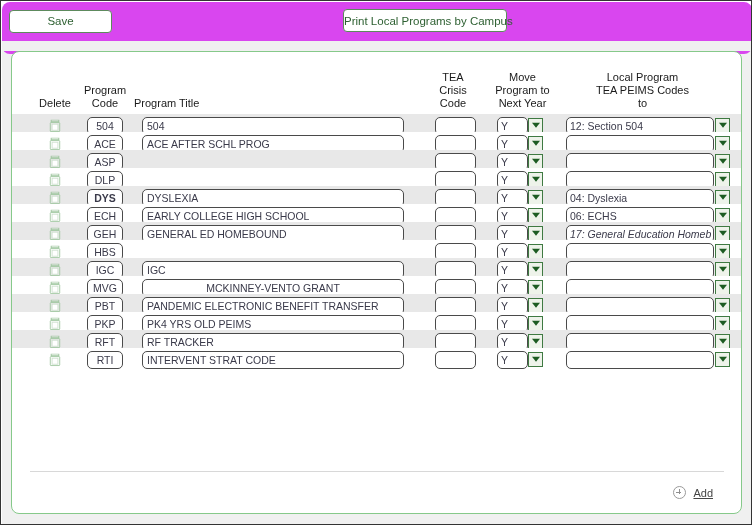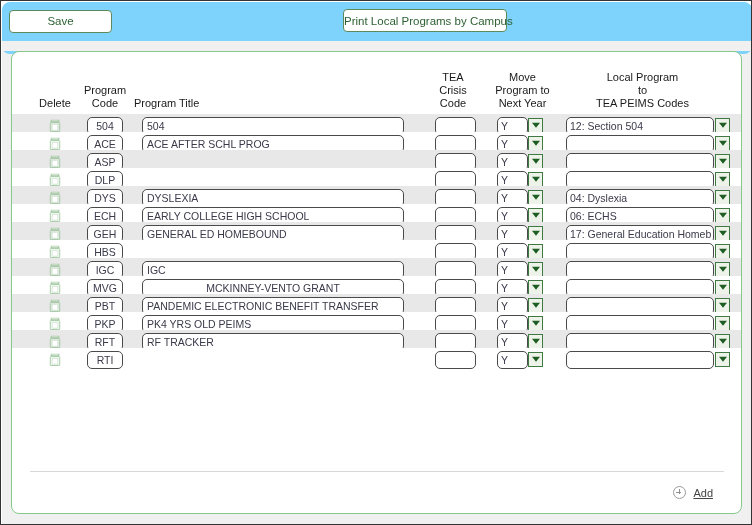--- a/index.html
+++ b/index.html
@@ -26,21 +26,21 @@
     background: #ffffff;
     overflow: hidden;
   }
 
   
   .toolbar {
     position: absolute;
     left: 1px; top: 1px;
     width: 750px;
     height: 52px;
-    background: #7dd3fc;
+    background: #d946ef;
     box-sizing: border-box;
     border-radius: 8px;
   }
   .btn {
     position: absolute;
     background: #ffffff;
     border: 1px solid #5d8a5d;
     border-radius: 4px;
     color: #2f6133;
     font-family: "Liberation Sans", sans-serif;
@@ -271,22 +271,22 @@
         </div>
 
         <div class="th" style="left:468px; width:85px;">
           <div>Move</div>
           <div>Program to</div>
           <div>Next Year</div>
         </div>
 
         <div class="th" style="left:543px; width:175px;">
           <div>Local Program</div>
+          <div>TEA PEIMS Codes</div>
           <div>to</div>
-          <div>TEA PEIMS Codes</div>
         </div>
       </div>
 
       <div id="rows-host">
           <div class="row odd">
             <div class="cell" style="left: 12px; width: 62px;">
               <span class="trash"><svg viewBox="0 0 14 15" width="12" height="13" aria-hidden="true">
                   <rect x="2.5" y="0.5" width="9" height="2" fill="none" stroke="#9cc49c"></rect>
                   <rect x="1.5" y="3.5" width="11" height="10.5" rx="0.8" fill="none" stroke="#9cc49c"></rect>
                   <rect x="3.6" y="5.4" width="6.8" height="7" fill="#ffffff" stroke="#cde0cd"></rect>
@@ -400,21 +400,21 @@
           </div>
           <div class="row odd">
             <div class="cell" style="left: 12px; width: 62px;">
               <span class="trash"><svg viewBox="0 0 14 15" width="12" height="13" aria-hidden="true">
                   <rect x="2.5" y="0.5" width="9" height="2" fill="none" stroke="#9cc49c"></rect>
                   <rect x="1.5" y="3.5" width="11" height="10.5" rx="0.8" fill="none" stroke="#9cc49c"></rect>
                   <rect x="3.6" y="5.4" width="6.8" height="7" fill="#ffffff" stroke="#cde0cd"></rect>
                 </svg></span>
             </div>
             <div class="cell" style="left: 62px; width: 62px;">
-              <input class="inp inp-code" value="DYS" style="left: 13px; width: 36px;">
+              <input class="inp inp-code" value="DYS" style="left: 13px; width: 36px; font-weight: bold;">
             </div>
             <div class="cell" style="left: 124px; width: 286px;">
               <input class="inp" value="DYSLEXIA" style="left: 6px; width: 262px;">
             </div>
             <div class="cell" style="left: 410px; width: 58px;">
               <input class="inp inp-code" style="left: 13px; width: 41px;">
             </div>
             <div class="cell" style="left: 468px; width: 75px;">
               <div class="sel-wrap" style="left: 17px; width: 47px;">
                 <div class="sel-text" style="width: 31px;">Y</div>
@@ -474,21 +474,21 @@
             </div>
             <div class="cell" style="left: 410px; width: 58px;">
               <input class="inp inp-code" style="left: 13px; width: 41px;">
             </div>
             <div class="cell" style="left: 468px; width: 75px;">
               <div class="sel-wrap" style="left: 17px; width: 47px;">
                 <div class="sel-text" style="width: 31px;">Y</div>
                 <div class="sel-btn" style="left: 31px;"></div>
               </div>
             </div>
-            <div class="cell" style="left: 543px; width: 186px;">
+            <div class="cell" style="left: 543px; width: 186px; font-style: italic;">
               <div class="sel-wrap" style="left: 11px; width: 165px;">
                 <div class="sel-text" style="width: 148px;">17: General Education Homeb</div>
                 <div class="sel-btn" style="left: 149px;"></div>
               </div>
             </div>
           </div>
           <div class="row even">
             <div class="cell" style="left: 12px; width: 62px;">
               <span class="trash"><svg viewBox="0 0 14 15" width="12" height="13" aria-hidden="true">
                   <rect x="2.5" y="0.5" width="9" height="2" fill="none" stroke="#9cc49c"></rect>
@@ -668,20 +668,23 @@
           <div class="row even">
             <div class="cell" style="left: 12px; width: 62px;">
               <span class="trash"><svg viewBox="0 0 14 15" width="12" height="13" aria-hidden="true">
                   <rect x="2.5" y="0.5" width="9" height="2" fill="none" stroke="#9cc49c"></rect>
                   <rect x="1.5" y="3.5" width="11" height="10.5" rx="0.8" fill="none" stroke="#9cc49c"></rect>
                   <rect x="3.6" y="5.4" width="6.8" height="7" fill="#ffffff" stroke="#cde0cd"></rect>
                 </svg></span>
             </div>
             <div class="cell" style="left: 62px; width: 62px;">
               <input class="inp inp-code" value="RTI" style="left: 13px; width: 36px;">
+            </div>
+            <div class="cell" style="left: 124px; width: 286px;">
+              <input class="inp" value="INTERVENT STRAT CODE" style="left: 6px; width: 262px;">
             </div>
             <div class="cell" style="left: 410px; width: 58px;">
               <input class="inp inp-code" style="left: 13px; width: 41px;">
             </div>
             <div class="cell" style="left: 468px; width: 75px;">
               <div class="sel-wrap" style="left: 17px; width: 47px;">
                 <div class="sel-text" style="width: 31px;">Y</div>
                 <div class="sel-btn" style="left: 31px;"></div>
               </div>
             </div>

